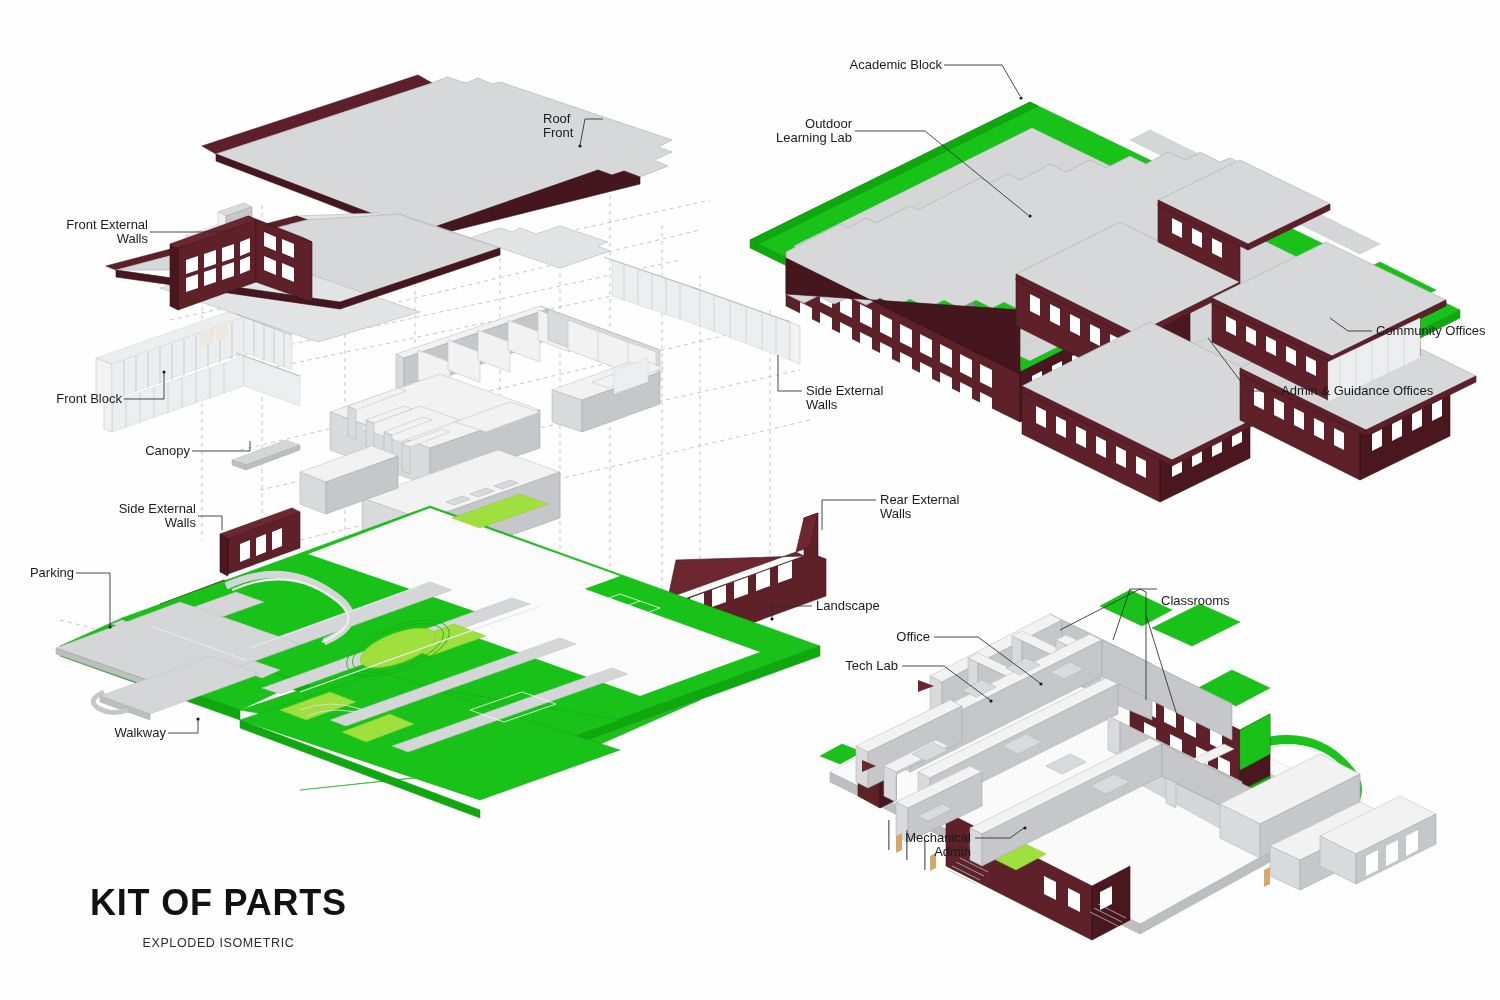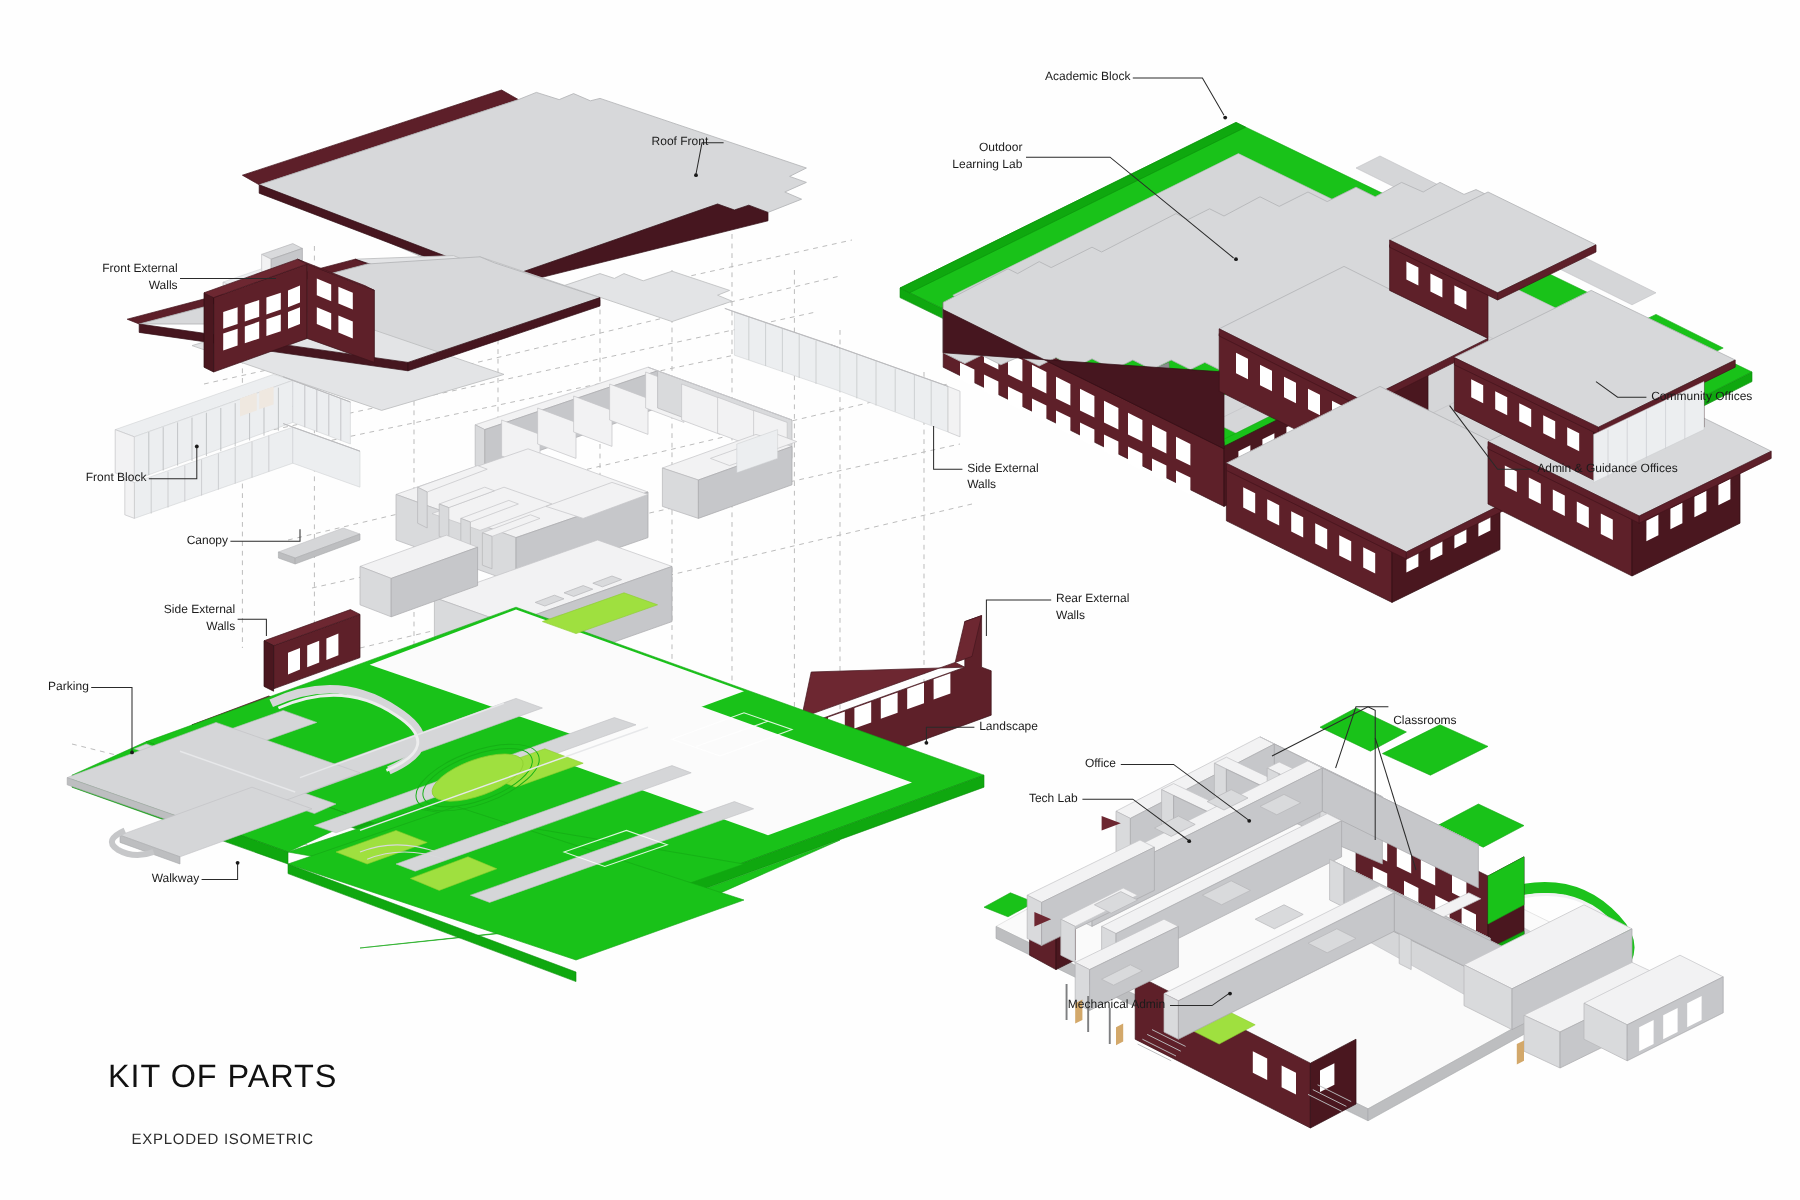--- a/index.html
+++ b/index.html
@@ -9,28 +9,28 @@
   .board{position:absolute;inset:0;background:#fefefe;}
 
   
   .panel{position:absolute;}
   #panel-kit{left:0;top:20px;width:840px;height:840px;}
   #panel-iso{left:720px;top:10px;width:780px;height:520px;}
   #panel-plan{left:800px;top:540px;width:700px;height:430px;}
 
   
   .title-block{position:absolute;text-align:center;}
-  .title-main{font-size:27px;font-weight:normal;letter-spacing:.8px;color:#111;
+  .title-main{font-size:36px;font-weight:bold;letter-spacing:.8px;color:#111;
               white-space:nowrap;font-family:"Liberation Sans",sans-serif;}
-  .title-sub{font-size:12.5px;letter-spacing:.6px;color:#2b2b2b;margin-top:29px;
+  .title-sub{font-size:12.5px;letter-spacing:.6px;color:#2b2b2b;margin-top:12px;
              white-space:nowrap;}
   #title-kit{left:90px;top:862px;}
 
   
-  .label{position:absolute;font-size:10px;line-height:14px;color:#1b1b1b;
+  .label{position:absolute;font-size:13px;line-height:14px;color:#1b1b1b;
          white-space:pre-line;}
   .label.r{text-align:right;}
   .label.l{text-align:left;}
 
   svg.lead{position:absolute;left:0;top:0;width:1500px;height:1000px;
            pointer-events:none;overflow:visible;}
   .lead line,.lead polyline,.lead path{stroke:#2a2a2a;stroke-width:.85;fill:none;}
   .dot{fill:#1a1a1a;}
 
   

